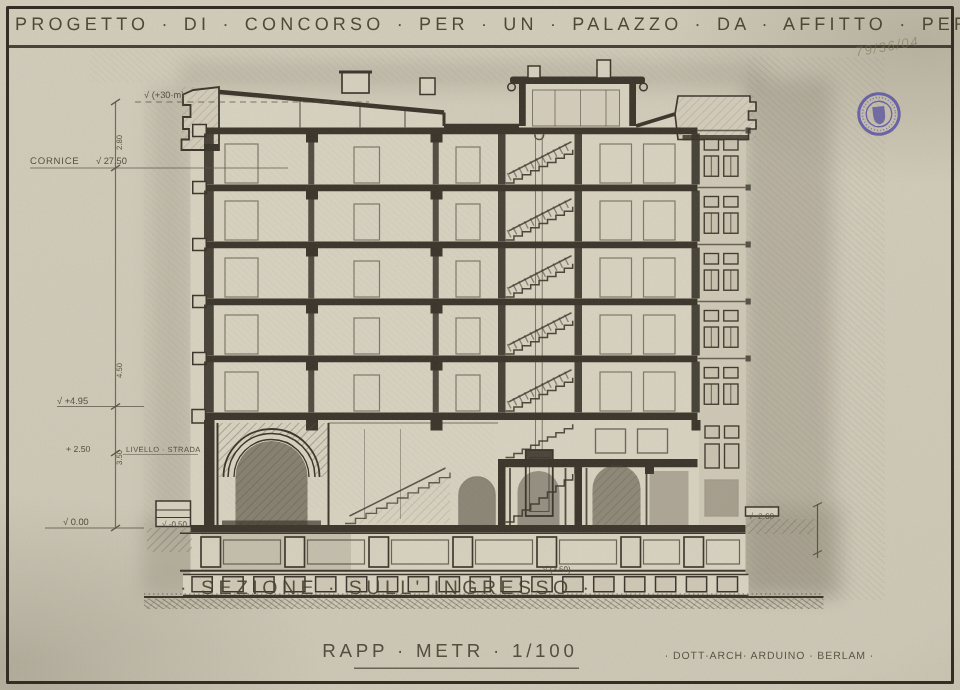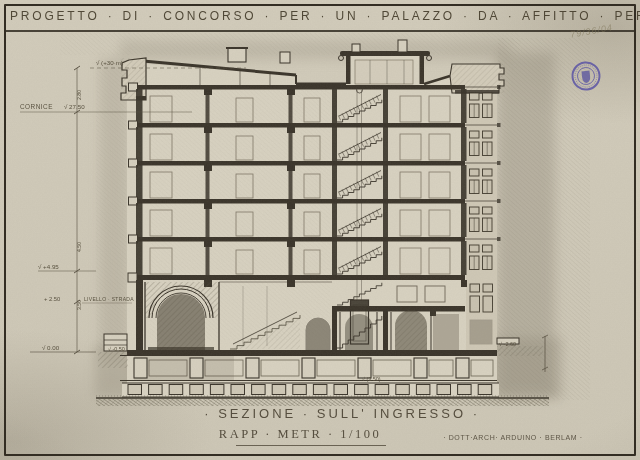--- a/index.html
+++ b/index.html
@@ -12,26 +12,26 @@
       radial-gradient(135% 125% at 50% 42%, rgba(0,0,0,0) 52%, rgba(62,56,42,.16) 86%, rgba(50,45,33,.34) 100%),
       linear-gradient(#d2ccbb,#cdc7b6);
   }
   .frame{position:absolute;left:4px;top:4px;right:4px;bottom:4px;border:2.5px solid #332d23;border-radius:1px;pointer-events:none;}
   .title{
     position:absolute;left:10px;right:10px;top:9px;text-align:center;white-space:nowrap;
     font-size:12px;letter-spacing:2.8px;word-spacing:2px;color:#463e2d;opacity:.92;
   }
   .title-rule{position:absolute;left:6px;right:6px;top:30px;height:1.5px;background:#3a342a;opacity:.9;}
   .caption-section{
-    position:absolute;left:120px;width:360px;top:406px;text-align:right;
+    position:absolute;left:120px;width:360px;top:384px;text-align:left;
     font-size:13px;letter-spacing:3px;color:#4a4233;opacity:.9;white-space:nowrap;
   }
   .caption-scale{
     position:absolute;left:170px;width:260px;top:427px;text-align:center;
-    font-size:12.5px;letter-spacing:2.5px;color:#4a4233;opacity:.9;white-space:nowrap;font-family:Liberation Serif, serif;
+    font-size:12.5px;letter-spacing:2.5px;color:#4a4233;opacity:.9;white-space:nowrap;
   }
   .scale-underline{position:absolute;left:236px;width:150px;top:445px;height:1.2px;background:#4a4233;opacity:.75;}
   .caption-credit{
     position:absolute;left:443px;width:140px;top:434px;text-align:center;
     font-size:7px;letter-spacing:.6px;color:#4a4233;opacity:.85;white-space:nowrap;
   }
   .pencil-note{
     position:absolute;left:570px;top:26px;transform:rotate(-10deg);
     font-size:9px;font-style:italic;letter-spacing:1px;color:#7d7457;opacity:.55;
   }

